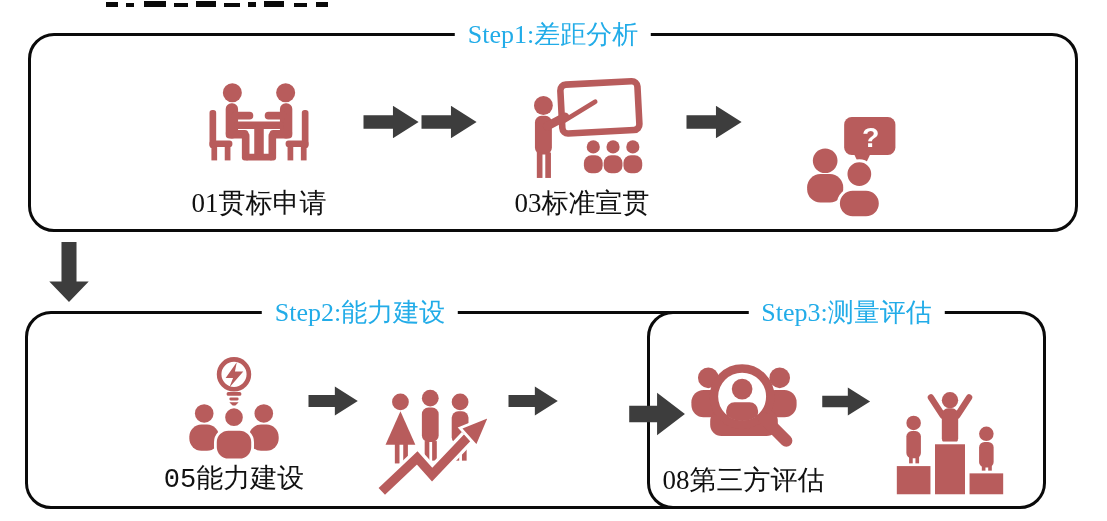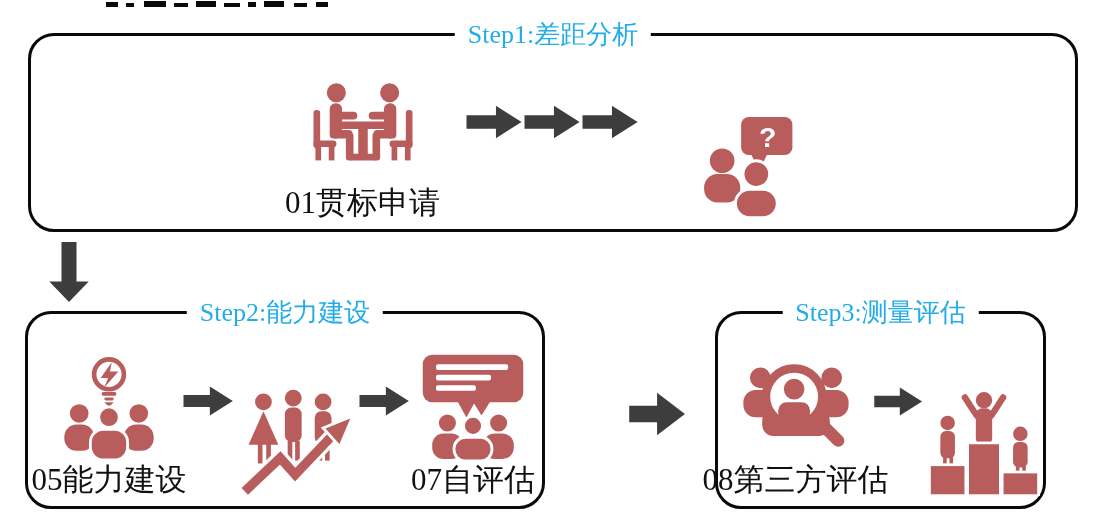--- a/index.html
+++ b/index.html
@@ -5,41 +5,41 @@
   :root{
     --icon:#b85c5c; --arrow:#3d3d3d; --title:#22ace8;
     --line:#0a0a0a; --label:#111111; --bg:#ffffff;
   }
   *{margin:0;padding:0;box-sizing:border-box;}
   body{background:#fff;font-family:"Liberation Serif","DejaVu Serif",serif;}
   .stage{position:relative;width:1107px;height:521px;background:var(--bg);overflow:hidden;}
 
   .step-box{position:absolute;border:3px solid var(--line);border-radius:26px;background:#fff;}
   .box1{left:28px;top:33px;width:1050px;height:199px;}
-  .box2{left:25px;top:311px;width:520px;height:198px;}
-  .box3{left:715px;top:311px;width:331px;height:198px;}
+  .box2{left:25px;top:311px;width:670px;height:198px;}
+  .box3{left:647px;top:311px;width:399px;height:198px;}
 
   .box-title{
     position:absolute;top:-17px;left:50%;transform:translateX(-50%);
     background:#fff;padding:0 13px;white-space:nowrap;
     color:var(--title);font-size:26px;line-height:31px;font-weight:500;
   }
 
   .box-content{display:flex;align-items:flex-end;justify-content:center;height:100%;padding:0 20px 10px;}
   .box3 .box-content{padding:0 4px 10px;}
 
   .item{display:flex;flex-direction:column;align-items:center;}
   .box1 .item{width:207px;}
-  .box2 .item{width:148px;}
+  .box2 .item{width:148px;font-family:Liberation Mono, monospace;}
   .box3 .item{width:156px;}
 
   .icon{height:108px;display:flex;align-items:center;justify-content:center;color:var(--icon);}
   .icon svg{display:block;}
 
-  .item-label{margin-top:4px;font-size:31px;line-height:32px;color:var(--label);white-space:nowrap;}
+  .item-label{margin-top:4px;font-size:27px;line-height:32px;color:var(--label);white-space:nowrap;}
 
   .flow-arrow{margin-bottom:74px;color:var(--arrow);flex:none;}
   .down-arrow{position:absolute;left:49px;top:242px;color:var(--arrow);}
   .big-arrow{position:absolute;left:629px;top:388px;color:var(--arrow);z-index:3;}
 
   .crop-frag{position:absolute;left:104px;top:0;}
 </style>
 </head>
 <body>
 
@@ -93,20 +93,40 @@
           </svg>
       </span>
 
 
       <span class="flow-arrow">
         <svg width="58" height="38" viewBox="0 0 60 40">
             <polygon points="0,13 31,13 31,3 58,20 31,37 31,27 0,27" fill="currentColor"></polygon>
           </svg>
       </span>
 
+      <div class="item">
+        <span class="icon">
+          <svg width="128" height="106" viewBox="0 0 136 110" fill="currentColor">
+            <rect x="46" y="6" width="82" height="52" rx="6" fill="none" stroke="currentColor" stroke-width="7" transform="rotate(-3 87 32)"></rect>
+            <line x1="46" y1="48" x2="82" y2="26" stroke="currentColor" stroke-width="5" stroke-linecap="round"></line>
+            <circle cx="27" cy="30" r="10"></circle>
+            <rect x="18" y="41" width="18" height="41" rx="7"></rect>
+            <line x1="31" y1="52" x2="50" y2="42" stroke="currentColor" stroke-width="9" stroke-linecap="round"></line>
+            <rect x="20" y="80" width="6" height="27"></rect>
+              <rect x="29" y="80" width="6" height="27"></rect>
+            <circle cx="80" cy="74" r="7"></circle>
+              <circle cx="101" cy="74" r="7"></circle>
+              <circle cx="122" cy="74" r="7"></circle>
+            <rect x="70" y="83" width="20" height="19" rx="8"></rect>
+            <rect x="91" y="83" width="20" height="19" rx="8"></rect>
+            <rect x="112" y="83" width="20" height="19" rx="8"></rect>
+          </svg>
+        </span>
+        <div class="item-label">03标准宣贯</div>
+      </div>
 
       <span class="flow-arrow">
         <svg width="58" height="38" viewBox="0 0 60 40">
             <polygon points="0,13 31,13 31,3 58,20 31,37 31,27 0,27" fill="currentColor"></polygon>
           </svg>
       </span>
 
       <div class="item">
         <span class="icon">
           <svg width="112" height="105" viewBox="0 0 118 110" fill="currentColor">
@@ -180,39 +200,20 @@
           </svg>
         </span>
       </div>
 
       <span class="flow-arrow">
         <svg width="52" height="34" viewBox="0 0 60 40">
             <polygon points="0,13 31,13 31,3 58,20 31,37 31,27 0,27" fill="currentColor"></polygon>
           </svg>
       </span>
 
-      <div class="item">
-        <span class="icon">
-          <svg width="112" height="110" viewBox="0 0 118 116" fill="currentColor">
-            <rect x="6" y="4" width="106" height="50" rx="10"></rect>
-            <rect x="20" y="14" width="76" height="6" rx="2" fill="#fff"></rect>
-            <rect x="20" y="25" width="58" height="6" rx="2" fill="#fff"></rect>
-            <rect x="20" y="36" width="42" height="6" rx="2" fill="#fff"></rect>
-            <polygon points="42,52 52,70 62,52"></polygon>
-            <polygon points="58,52 68,68 78,52"></polygon>
-            <circle cx="32" cy="76" r="9"></circle>
-              <circle cx="86" cy="76" r="9"></circle>
-            <rect x="16" y="87" width="32" height="27" rx="12"></rect>
-            <rect x="70" y="87" width="32" height="27" rx="12"></rect>
-            <circle cx="59" cy="79" r="10" stroke="#fff" stroke-width="3"></circle>
-            <rect x="39" y="91" width="40" height="25" rx="12" stroke="#fff" stroke-width="3"></rect>
-          </svg>
-        </span>
-        <div class="item-label">07自评估</div>
-      </div>
 
     </div>
   </div>
 
   <span class="big-arrow">
     <svg width="58" height="52" viewBox="0 0 62 56">
         <polygon points="0,19 30,19 30,5 60,28 30,51 30,37 0,37" fill="currentColor"></polygon>
       </svg>
   </span>
 

